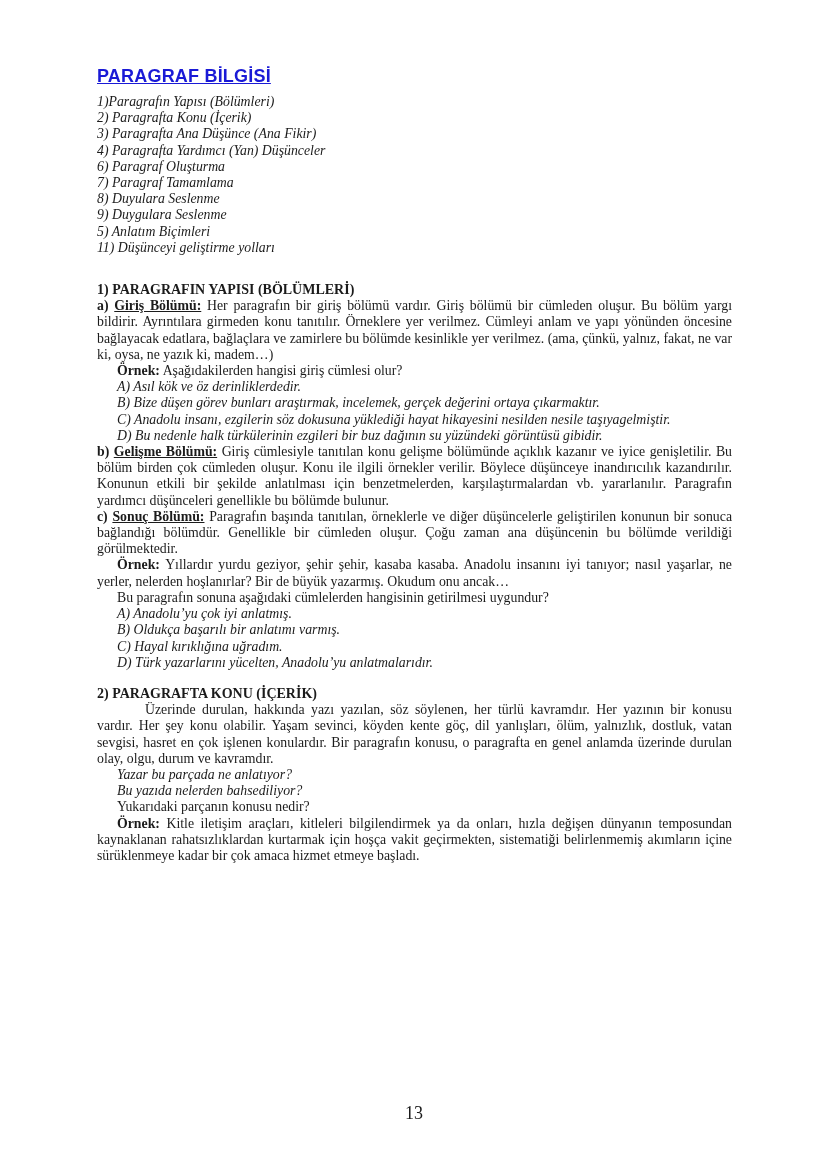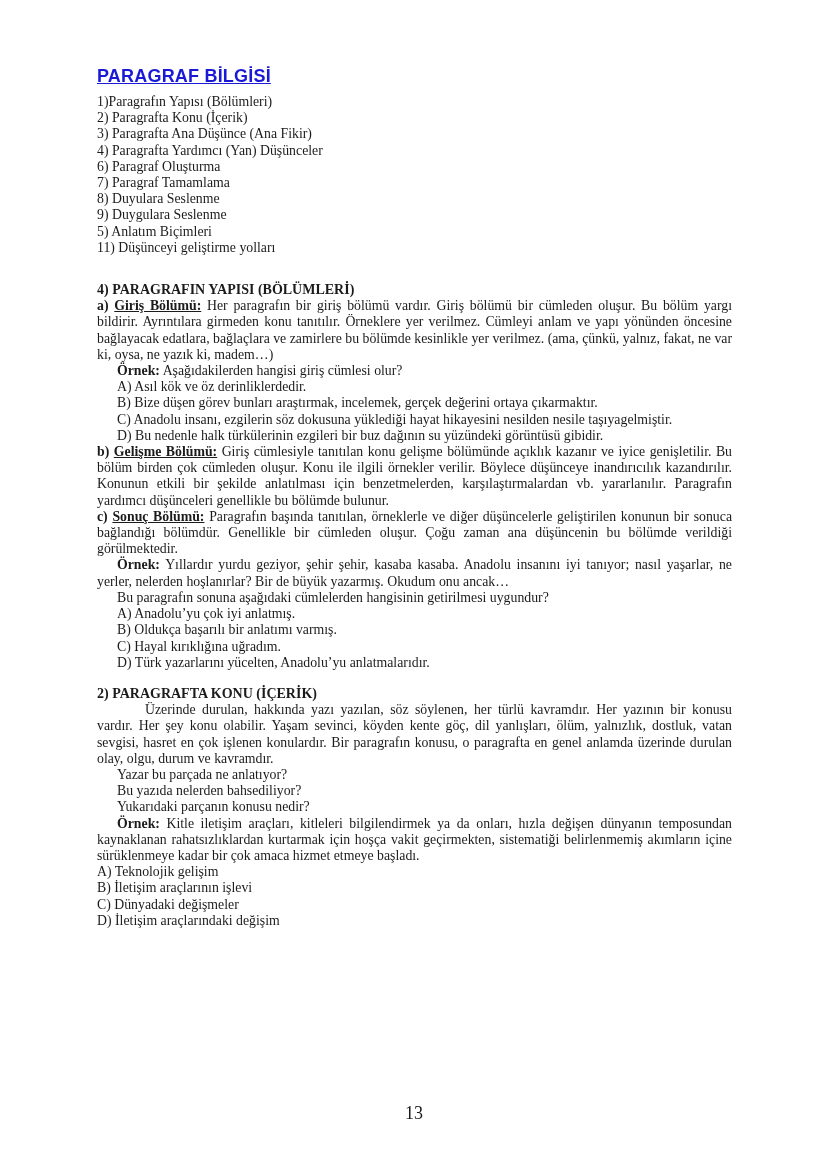--- a/index.html
+++ b/index.html
@@ -19,21 +19,21 @@
   .title {
     margin: 0 0 7px 0;
     font-family: "Liberation Sans", sans-serif;
     font-weight: bold;
     font-size: 18px;
     line-height: 21px;
     color: #1a1ad6;
     text-decoration: underline;
     letter-spacing: 0.2px;
   }
-  .line { margin: 0; }
+  .line { margin: 0; font-style: italic; }
   p.body { margin: 0; text-align: justify; }
   .ind { text-indent: 20px; }
   .ind-block { padding-left: 20px; }
   .ind-tab { text-indent: 48px; }
   .b { font-weight: bold; }
   .bu { font-weight: bold; text-decoration: underline; }
   .heading {
     margin: 0;
     font-weight: bold;
     font-size: 14px;
@@ -64,21 +64,21 @@
     <div class="line">3) Paragrafta Ana Düşünce (Ana Fikir)</div>
     <div class="line">4) Paragrafta Yardımcı (Yan) Düşünceler</div>
     <div class="line">6) Paragraf Oluşturma</div>
     <div class="line">7) Paragraf Tamamlama</div>
     <div class="line">8) Duyulara Seslenme</div>
     <div class="line">9) Duygulara Seslenme</div>
     <div class="line">5) Anlatım Biçimleri</div>
     <div class="line">11) Düşünceyi geliştirme yolları</div>
   </div>
 
-  <h2 class="heading gap-lg">4) PARAGRAFIN YAPISI (BÖLÜMLERİ)</h2>
+  <h2 class="heading gap-lg">1) PARAGRAFIN YAPISI (BÖLÜMLERİ)</h2>
 
   <p class="body"><span class="b">a)</span> <span class="bu">Giriş Bölümü:</span> <span>Her paragrafın bir giriş bölümü vardır. Giriş bölümü bir cümleden oluşur. Bu bölüm yargı bildirir. Ayrıntılara girmeden konu tanıtılır. Örneklere yer verilmez. Cümleyi anlam ve yapı yönünden öncesine bağlayacak edatlara, bağlaçlara ve zamirlere bu bölümde kesinlikle yer verilmez. (ama, çünkü, yalnız, fakat, ne var ki, oysa, ne yazık ki, madem…)</span></p>
 
   <p class="body ind"><span class="b">Örnek:</span> <span>Aşağıdakilerden hangisi giriş cümlesi olur?</span></p>
 
   <div>
     <div class="line opt ind-block">A) Asıl kök ve öz derinliklerdedir.</div>
     <div class="line opt ind-block">B) Bize düşen görev bunları araştırmak, incelemek, gerçek değerini ortaya çıkarmaktır.</div>
     <div class="line opt ind-block">C) Anadolu insanı, ezgilerin söz dokusuna yüklediği hayat hikayesini nesilden nesile taşıyagelmiştir.</div>
     <div class="line opt ind-block">D) Bu nedenle halk türkülerinin ezgileri bir buz dağının su yüzündeki görüntüsü gibidir.</div>
@@ -103,22 +103,16 @@
 
   <p class="body ind-tab">Üzerinde durulan, hakkında yazı yazılan, söz söylenen, her türlü kavramdır. Her yazının bir konusu vardır. Her şey konu olabilir. Yaşam sevinci, köyden kente göç, dil yanlışları, ölüm, yalnızlık, dostluk, vatan sevgisi, hasret en çok işlenen konulardır. Bir paragrafın konusu, o paragrafta en genel anlamda üzerinde durulan olay, olgu, durum ve kavramdır.</p>
 
   <div class="line ind">Yazar bu parçada ne anlatıyor?</div>
   <div class="line ind">Bu yazıda nelerden bahsediliyor?</div>
 
   <p class="body ind">Yukarıdaki parçanın konusu nedir?</p>
 
   <p class="body ind"><span class="b">Örnek:</span> <span>Kitle iletişim araçları, kitleleri bilgilendirmek ya da onları, hızla değişen dünyanın temposundan kaynaklanan rahatsızlıklardan kurtarmak için hoşça vakit geçirmekten, sistematiği belirlenmemiş akımların içine sürüklenmeye kadar bir çok amaca hizmet etmeye başladı.</span></p>
 
-  <div>
-    <div class="line opt">A) Teknolojik gelişim</div>
-    <div class="line opt">B) İletişim araçlarının işlevi</div>
-    <div class="line opt">C) Dünyadaki değişmeler</div>
-    <div class="line opt">D) İletişim araçlarındaki değişim</div>
-  </div>
 
   <div class="page-number">13</div>
 
 </div>
 
 </body></html>

